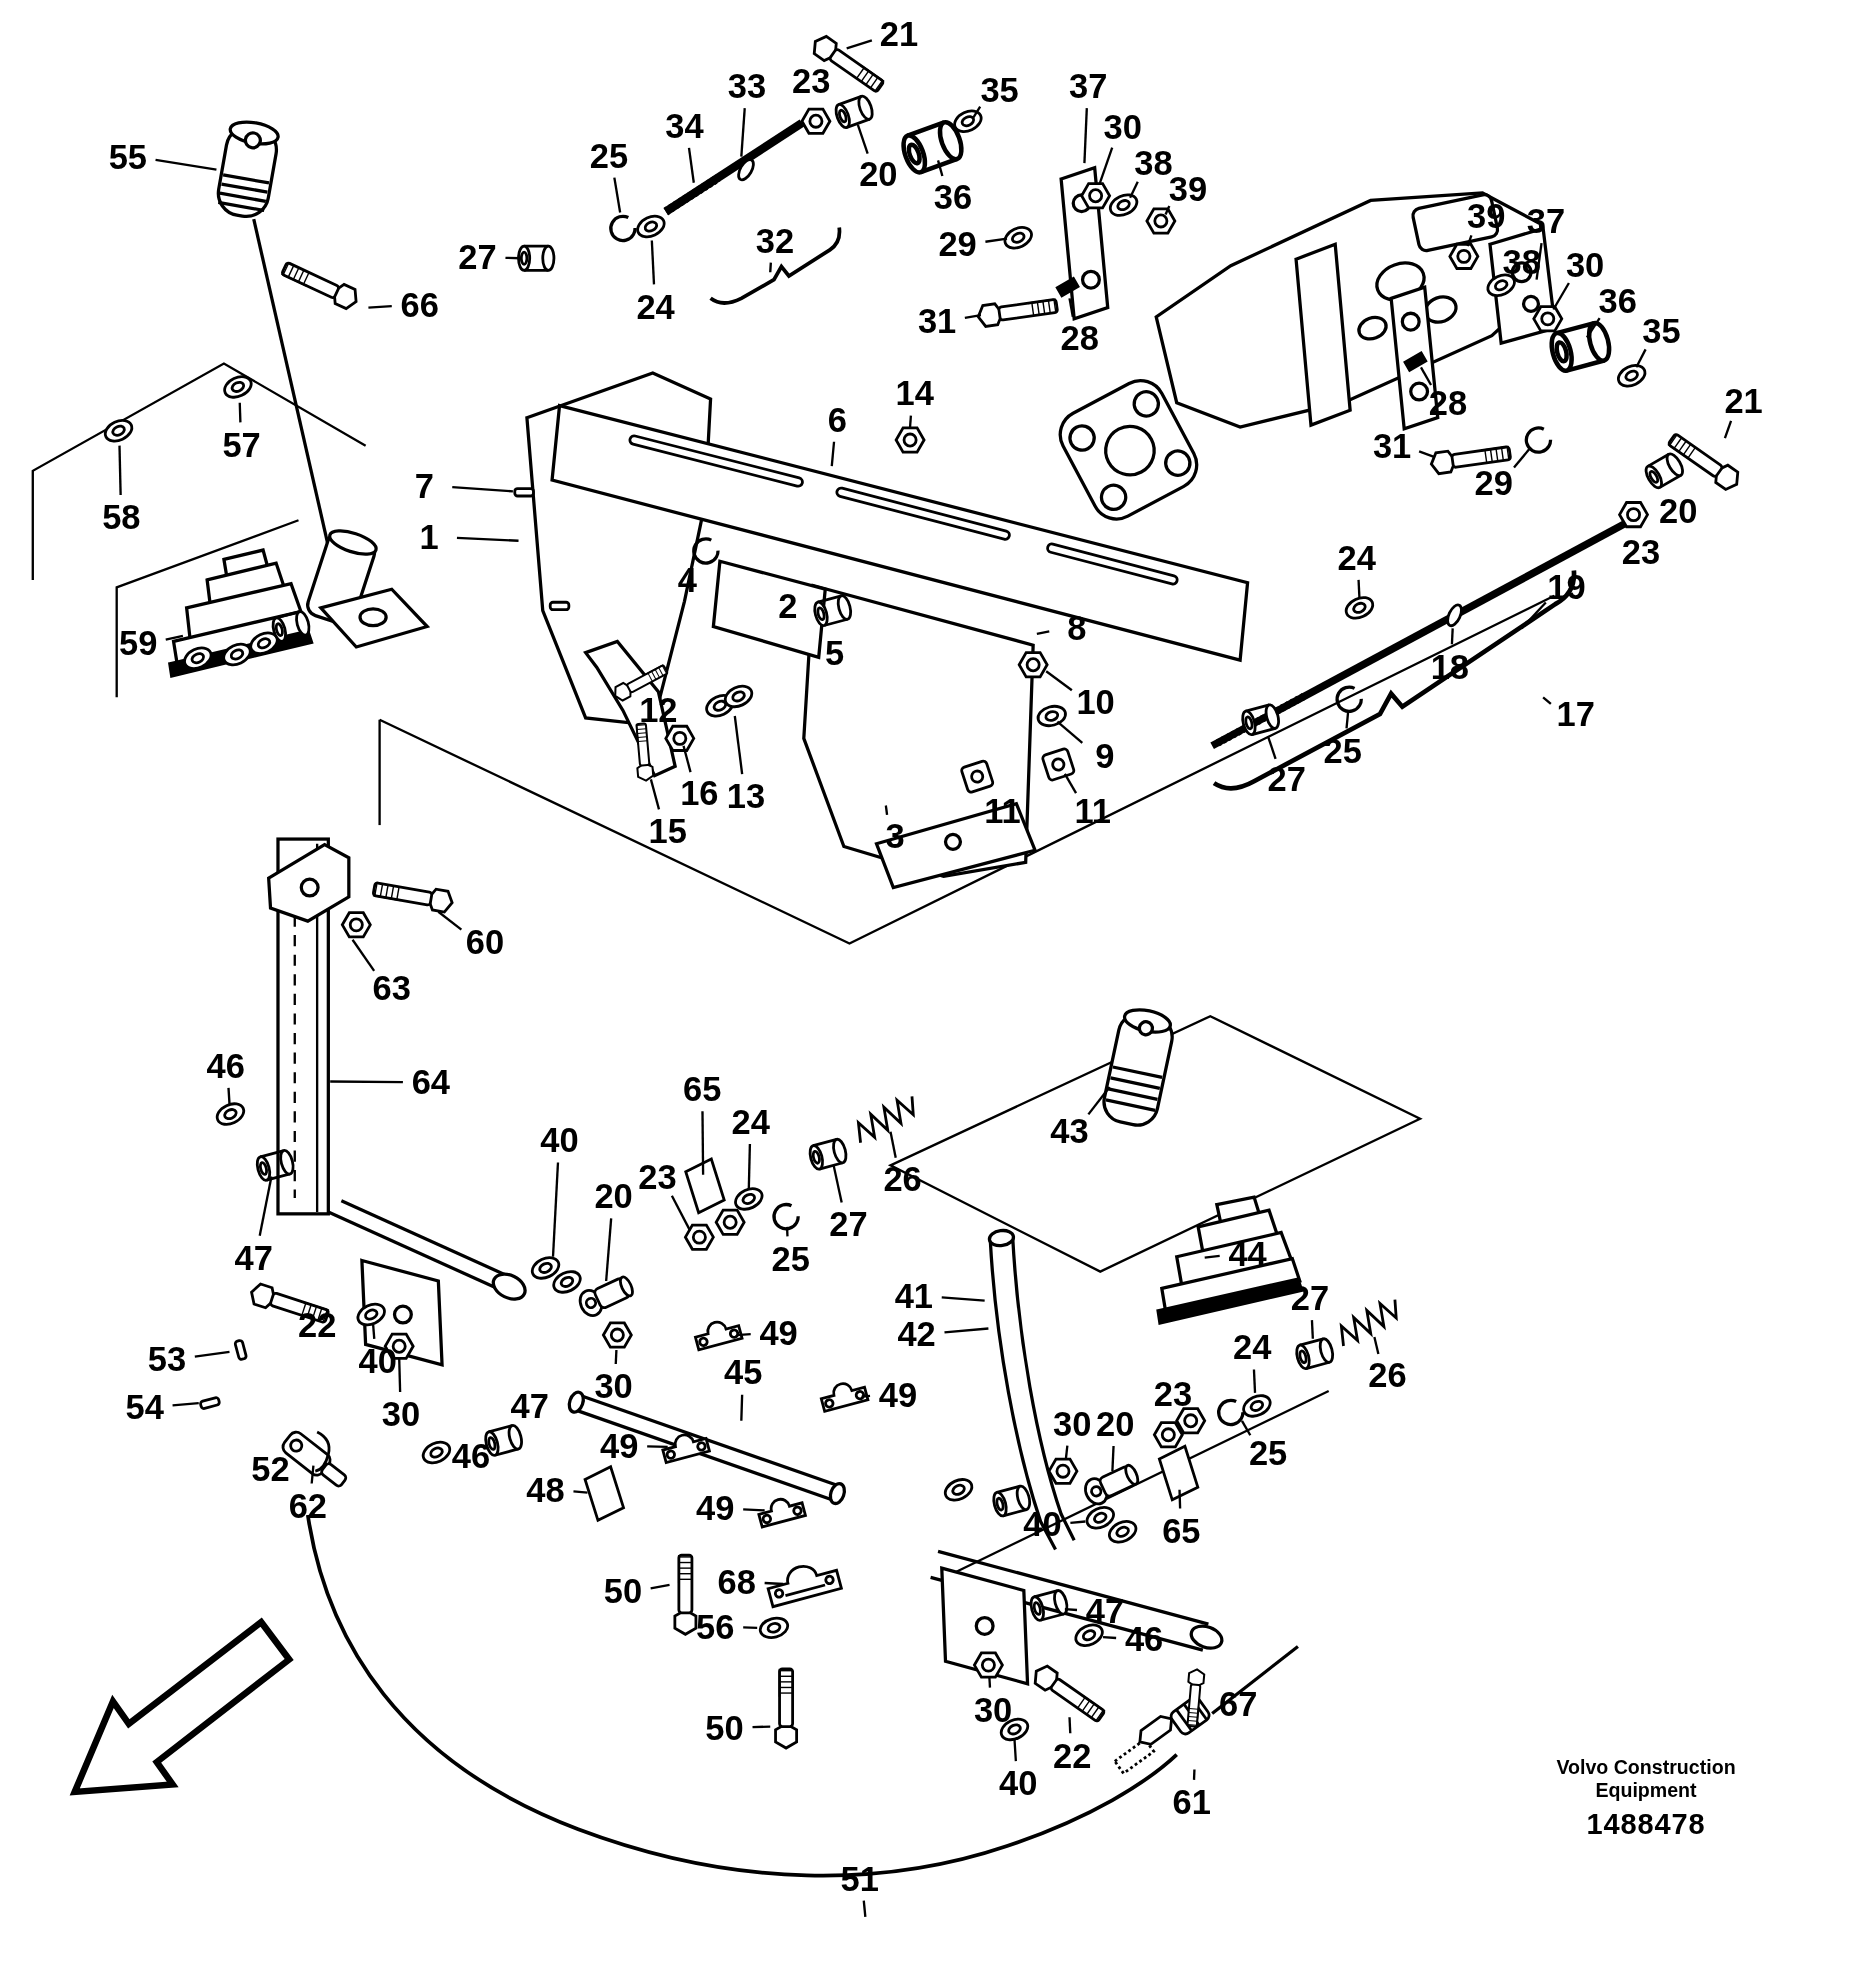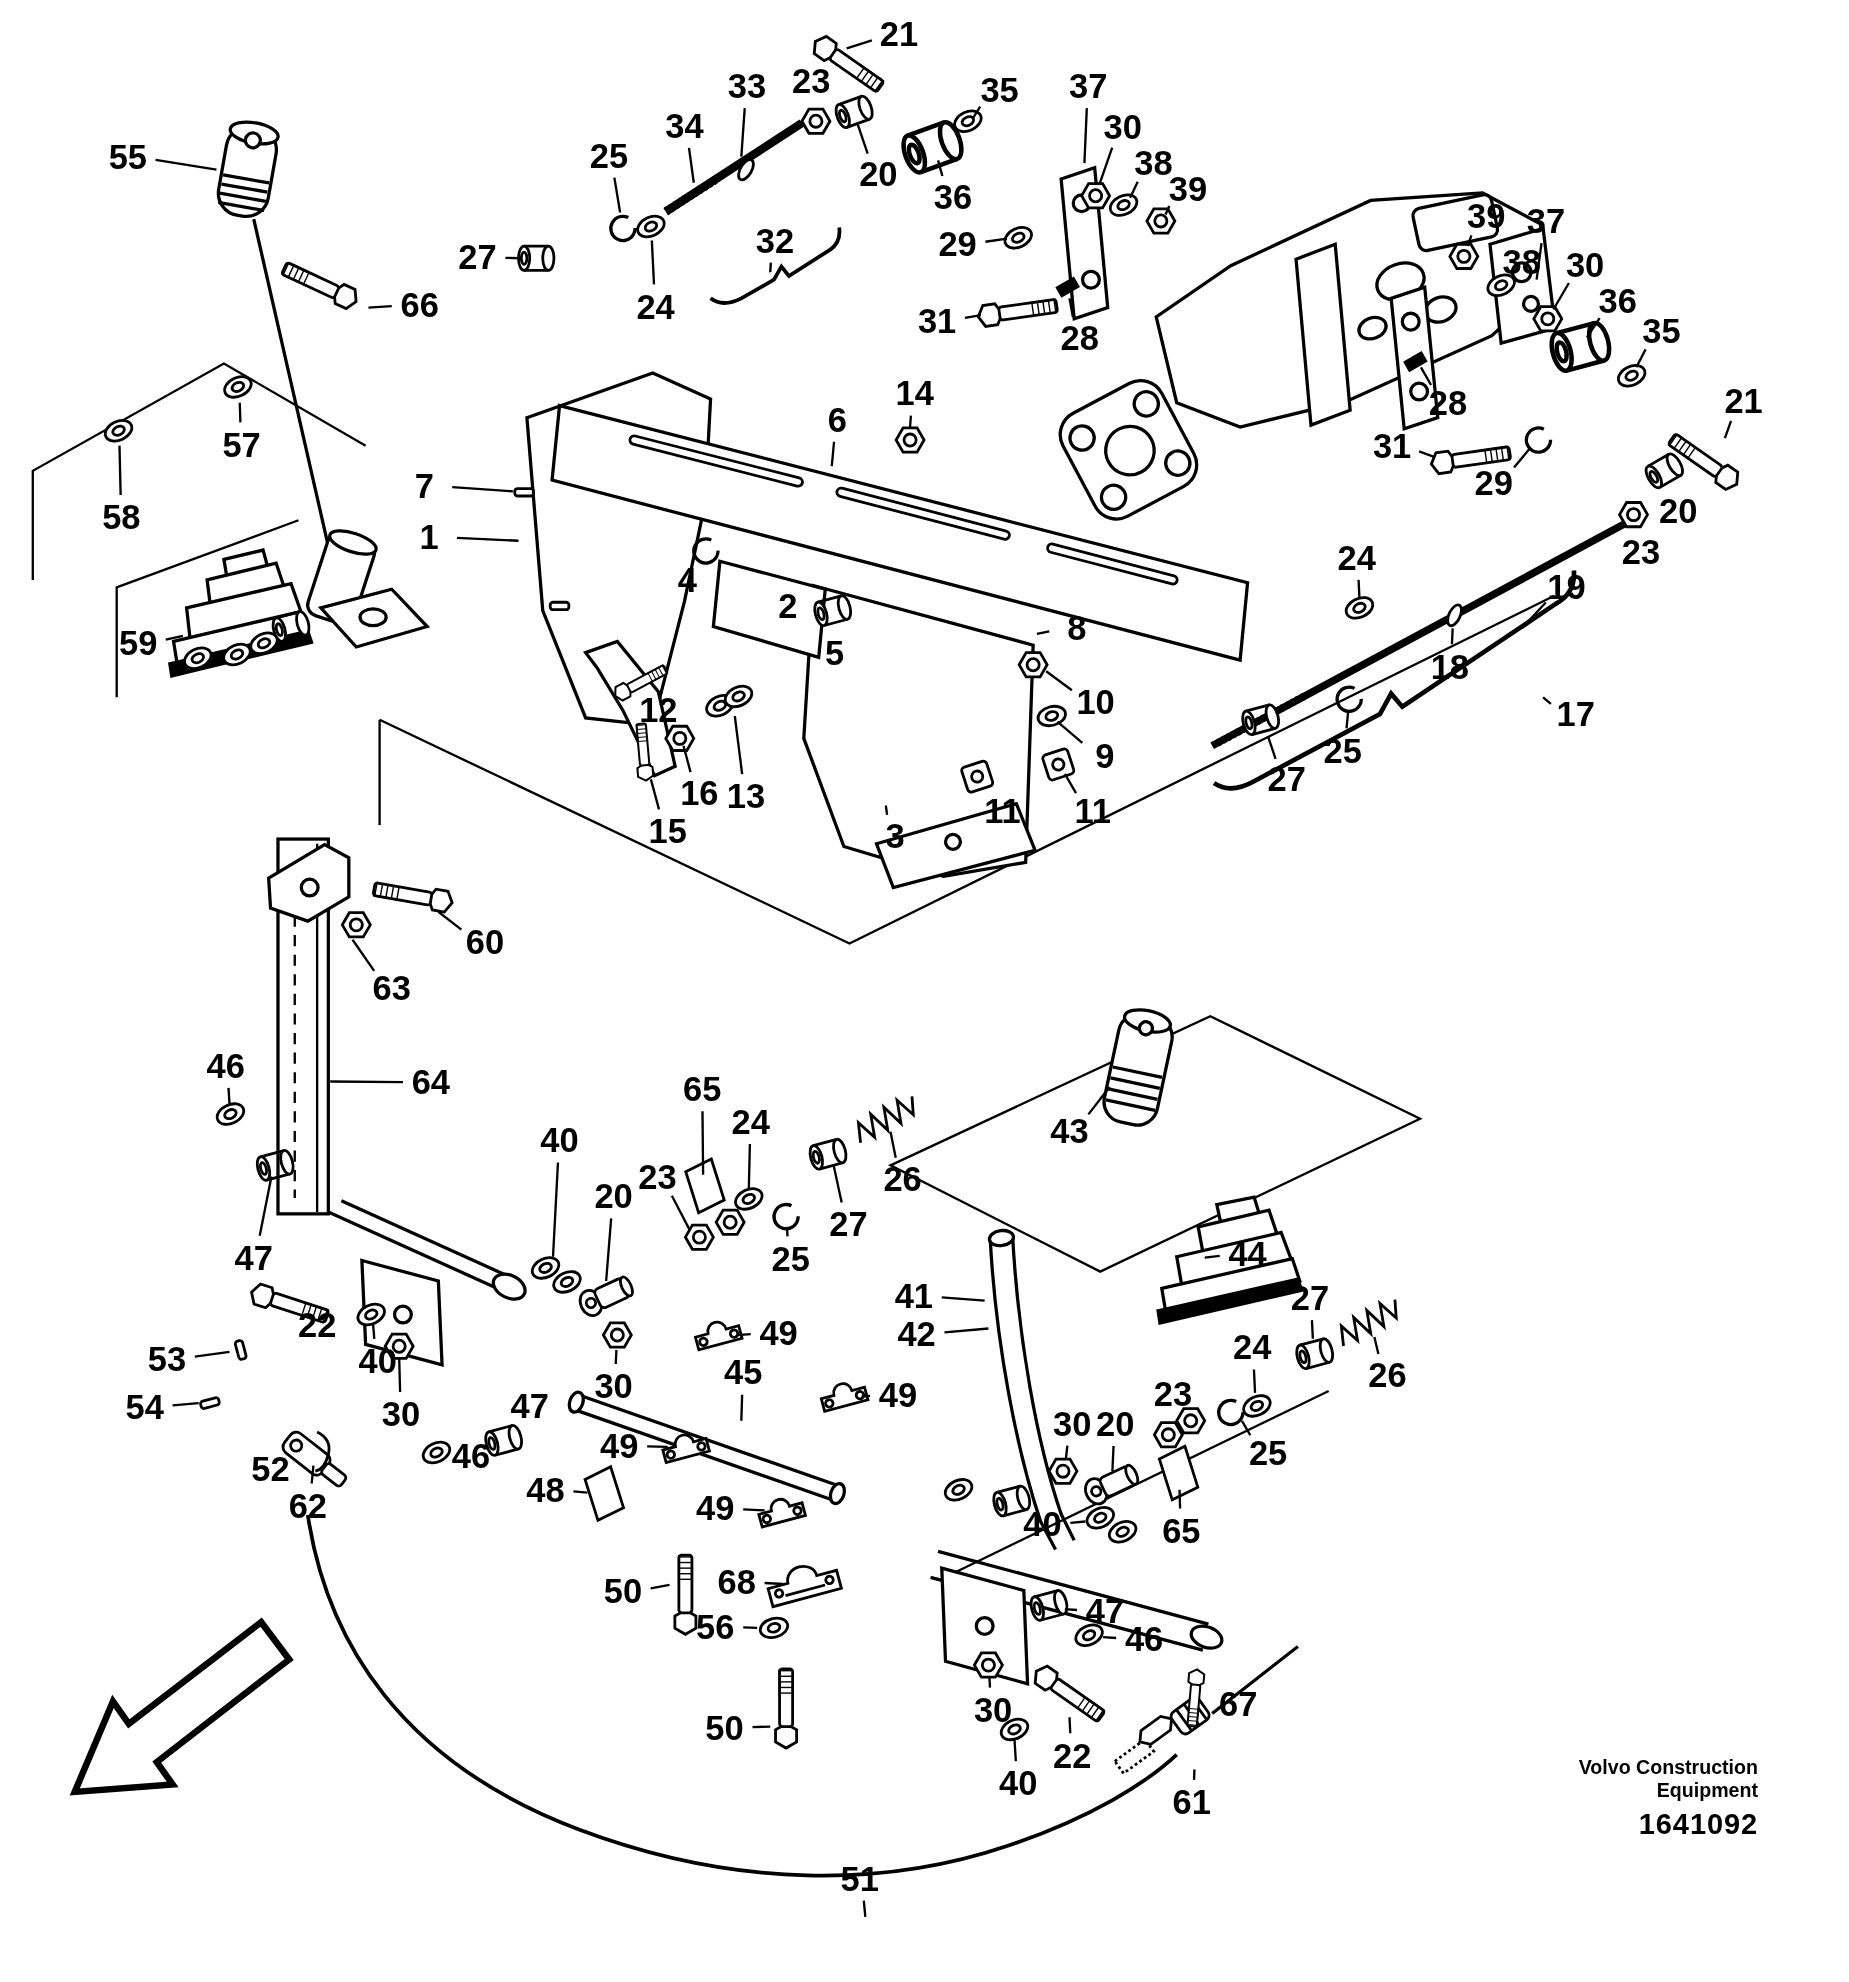--- a/index.html
+++ b/index.html
@@ -1,18 +1,18 @@
 <!DOCTYPE html>
 <html style="font-size:15px"><head>
 <meta charset="utf-8">
 <style>
   html,body{margin:0;padding:0;background:#fff;}
   body{width:1850px;height:1983px;position:relative;font-family:"Liberation Sans",sans-serif;}
   #scene{position:absolute;left:0;top:0;}
-  .footer{position:absolute;left:1534px;top:1756px;width:224px;text-align:right;color:#000;}
+  .footer{position:absolute;left:1534px;top:1756px;width:224px;text-align:center;color:#000;}
   .footer .fline{font-size:19.6px;font-weight:bold;line-height:23px;}
   .footer .fnum{font-size:29px;font-weight:bold;margin-top:5.6px;letter-spacing:0.9px;}
   .scene-shape{stroke:#000;fill:#fff;}
 </style>
 </head>
 <body>
 
 <svg id="scene" width="1850" height="1983" viewBox="0 0 1984 2127" xmlns="http://www.w3.org/2000/svg">
 
   <g fill="none" stroke="#000" stroke-width="2.5">
@@ -948,15 +948,15 @@
       <text x="1150" y="1883" text-anchor="middle" dominant-baseline="central" font-size="37" font-weight="bold" fill="#000000" font-family="&quot;Liberation Sans&quot;,sans-serif">22</text>
       <text x="1328" y="1828" text-anchor="middle" dominant-baseline="central" font-size="37" font-weight="bold" fill="#000000" font-family="&quot;Liberation Sans&quot;,sans-serif">67</text>
       <line x1="1280.5620342403931" y1="1909.087680422998" x2="1281" y2="1898" stroke="#000000" stroke-width="2.5"></line>
       <text x="1278" y="1933" text-anchor="middle" dominant-baseline="central" font-size="37" font-weight="bold" fill="#000000" font-family="&quot;Liberation Sans&quot;,sans-serif">61</text>
     </g>
 </svg>
 
 <div class="footer">
   <div class="fline">Volvo Construction</div>
   <div class="fline">Equipment</div>
-  <div class="fnum">1641092</div>
+  <div class="fnum">1488478</div>
 </div>
 
 
 </body></html>

